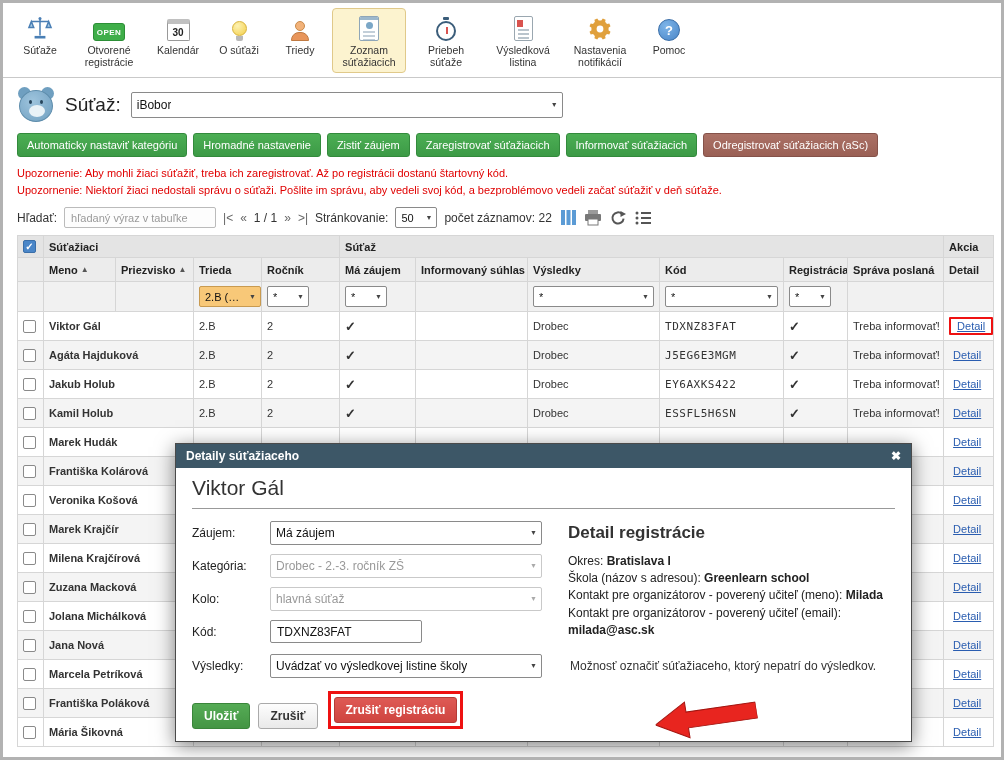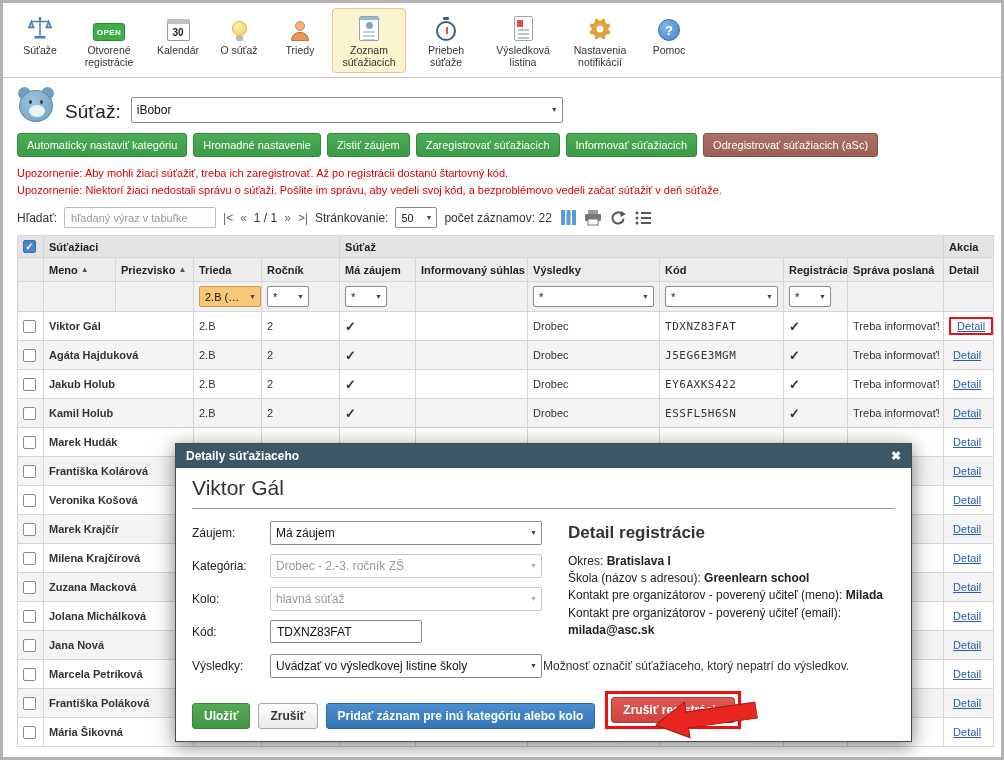--- a/index.html
+++ b/index.html
@@ -27,21 +27,21 @@
   .ic-roster .r-line{height:2px;background:#c3cfd9;margin:2px 1px}
   .ic-watch .w-btn{width:6px;height:3px;background:#3b5d7a;margin:0 auto 1px;border-radius:1px}
   .ic-watch .w-face{width:20px;height:20px;border-radius:50%;border:2px solid #3b5d7a;background:#fff;position:relative}
   .ic-watch .w-face::after{content:"";position:absolute;left:8px;top:4px;width:2px;height:7px;background:#d9534f}
   .ic-doc{width:19px;height:25px;background:#fff;border:1px solid #9aa7b0;border-radius:2px;padding:3px 2px 2px}
   .ic-doc .d-flag{width:6px;height:7px;background:#d9534f;margin-bottom:2px}
   .ic-doc .d-line{height:2px;background:#b9c4cc;margin:2px 1px}
   .ic-help{width:22px;height:22px;border-radius:50%;background:radial-gradient(circle at 35% 30%,#7db4e8,#4a86c8);border:1px solid #3a6ea8;color:#fff;font-weight:bold;font-size:13px;display:flex;align-items:center;justify-content:center}
 
   
-  .comp-bar{display:flex;align-items:flex-end;gap:10px;padding:9px 14px 7px;background:#fff}
+  .comp-bar{display:flex;align-items:center;gap:10px;padding:9px 14px 7px;background:#fff}
   .bear{position:relative;width:38px;height:36px;flex:0 0 auto}
   .bear .ear{position:absolute;width:13px;height:13px;border-radius:50%;background:#6f9fc0;top:0}
   .bear .ear.l{left:1px}.bear .ear.r{right:1px}
   .bear .face{position:absolute;left:2px;top:3px;width:34px;height:32px;border-radius:50%;background:radial-gradient(circle at 40% 35%,#9ec4dd,#6f9fc0);border:1px solid #5d8cab}
   .bear .muzzle{position:absolute;left:9px;top:14px;width:16px;height:12px;border-radius:50%;background:#e9f2f7}
   .bear .eye{position:absolute;top:9px;width:3px;height:4px;border-radius:50%;background:#27455c}
   .bear .eye.l{left:9px}.bear .eye.r{right:9px}
   .comp-label{font-size:19px;color:#222}
 
   
@@ -103,21 +103,21 @@
   .modal-body{padding:8px 16px 12px}
   .m-title{font-size:21px;color:#333;padding-bottom:8px;border-bottom:1px solid #999;margin-bottom:12px}
   .m-cols{display:flex;gap:16px}
   .m-form{width:360px;flex:0 0 auto}
   .frow{display:flex;align-items:center;margin-bottom:9px}
   .frow label{width:78px;flex:0 0 auto;font-size:12px;color:#222}
   .kod-input{width:152px;height:23px;border:1px solid #8a8a8a;border-radius:2px;padding:2px 6px;font-size:12px;font-family:inherit;color:#111}
   .m-right{flex:1;font-size:12px;line-height:1.45;color:#222}
   .m-right h3{font-size:17px;font-weight:bold;color:#333;margin-bottom:7px}
   .vys{margin:2px 0 0}
-  .vys-note{margin-left:1px;color:#333;font-size:12px;white-space:nowrap}
+  .vys-note{margin-left:28px;color:#333;font-size:12px;white-space:nowrap}
   .m-foot{display:flex;align-items:flex-end;gap:8px;margin-top:13px}
   .btn{border-radius:3px;font-size:12px;font-weight:bold;padding:5px 11px;cursor:pointer;font-family:inherit}
   .btn-save{background:linear-gradient(#55ab55,#449544);border:1px solid #3a853a;color:#fff}
   .btn-cancel{background:linear-gradient(#fdfdfd,#e9e9e9);border:1px solid #aaa;color:#333}
   .btn-blue{background:linear-gradient(#4a8fd0,#3474b4);border:1px solid #2d65a0;color:#fff}
   .btn-red{background:linear-gradient(#de5a55,#cf443f);border:1px solid #b43b37;color:#fff}
   .red-box{display:inline-flex;border:3px solid #ee1111;padding:3px;margin-left:2px}
 
   .arrow-annot{position:absolute;left:652px;top:692px;transform:rotate(-9deg);z-index:60}
 </style>
@@ -156,21 +156,21 @@
         </div>
       <div class="lbl">Kalendár</div>
     </div>
     <div class="tb-item">
       <div class="tb-icon">
           <div class="ic-bulb">
             <div class="b-glass"></div>
             <div class="b-base"></div>
           </div>
         </div>
-      <div class="lbl">O súťaž</div>
+      <div class="lbl">O súťaži</div>
     </div>
     <div class="tb-item">
       <div class="tb-icon">
           <div class="ic-person">
             <div class="p-head"></div>
             <div class="p-body"></div>
           </div>
         </div>
       <div class="lbl">Triedy</div>
     </div>
@@ -603,21 +603,20 @@
       <div class="frow vys">
         <label>Výsledky:</label>
         <span class="fsel m">
             <span class="val">Uvádzať vo výsledkovej listine školy</span>
           </span>
         <span class="vys-note">Možnosť označiť súťažiaceho, ktorý nepatrí do výsledkov.</span>
       </div>
       <div class="m-foot">
         <button class="btn btn-save">Uložiť</button>
         <button class="btn btn-cancel">Zrušiť</button>
-        <button class="btn btn-blue">Pridať záznam pre inú kategóriu alebo kolo</button>
         <span class="red-box">
           <button class="btn btn-red">Zrušiť registráciu</button>
         </span>
       </div>
     </div>
   </div>
 
   <svg class="arrow-annot" width="102" height="44" viewBox="0 0 102 44">
     <polygon points="0,22 32,4 32,14 102,15 102,31 32,30 32,40" fill="#e8251f" stroke="#a31510" stroke-width="1"></polygon>
   </svg>

